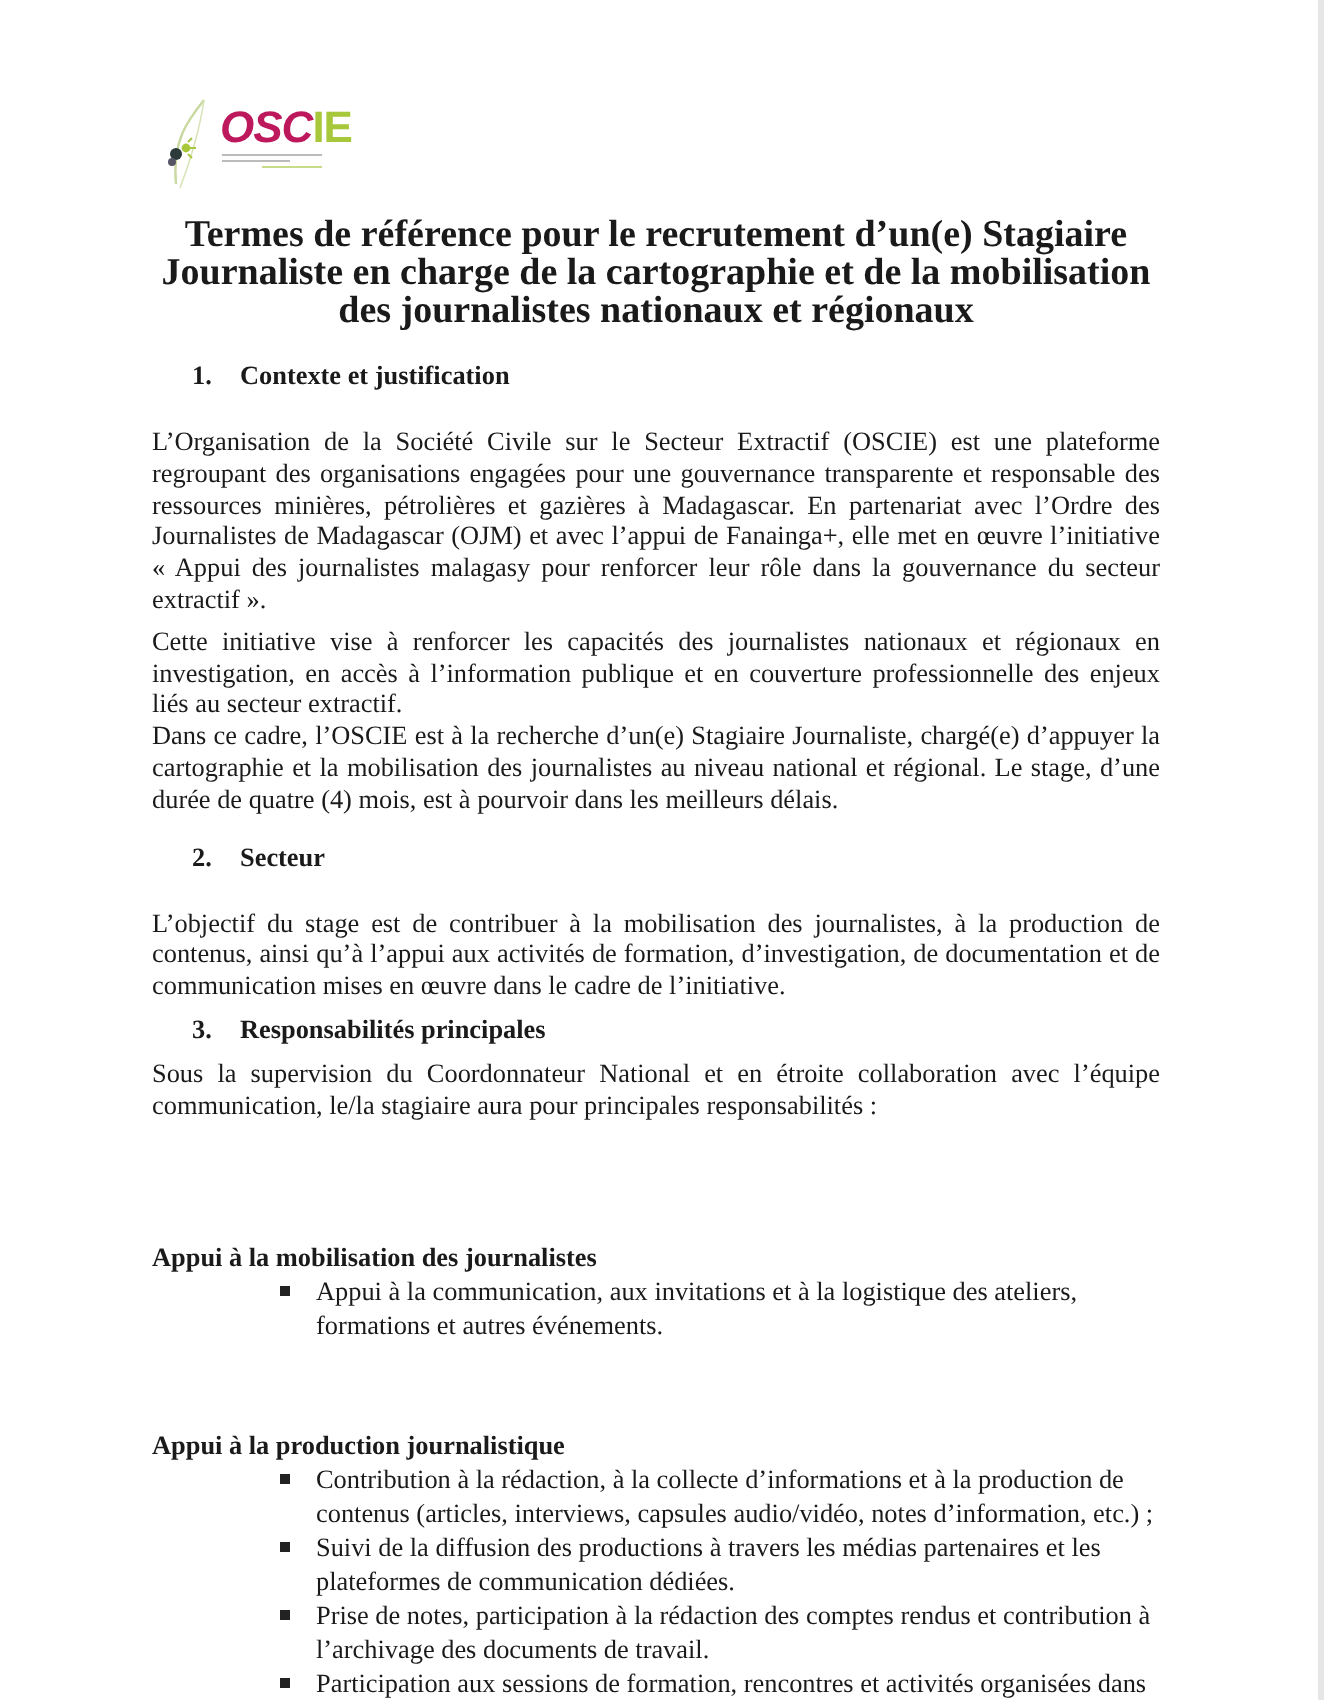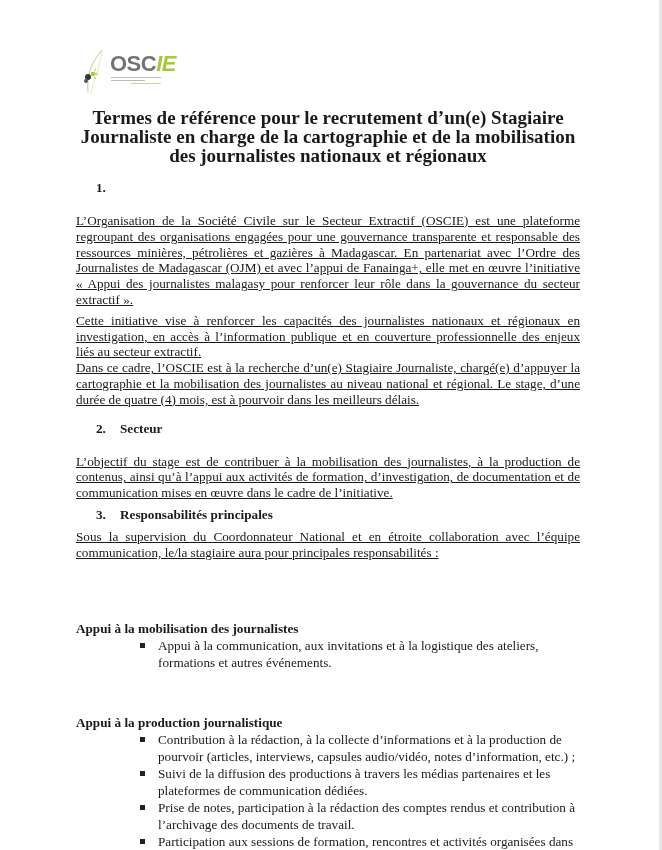--- a/index.html
+++ b/index.html
@@ -5,31 +5,31 @@
   html, body { margin: 0; padding: 0; }
   body {
     width: 662px; height: 850px; background: #ffffff; position: relative;
     overflow: hidden;
     font-family: "Liberation Serif", "DejaVu Serif", serif;
     color: #1a1a1a;
   }
   .right-edge { position: absolute; top: 0; right: 0; width: 3px; height: 850px; background: #e6e6e6; }
   .logo { position: absolute; left: 80px; top: 48px; width: 92px; height: 48px; }
   .logo-text { position: absolute; left: 30px; top: 4px; font-family: "Liberation Sans", "DejaVu Sans", sans-serif; font-weight: bold; font-size: 22px; letter-spacing: -0.5px; line-height: 24px; }
-  .logo-text .dark { color: #737373; }
-  .logo-text .green { color: #a8c83c; font-style: italic; }
+  .logo-text .dark { color: #be185d; font-style: italic; }
+  .logo-text .green { color: #a8c83c; }
   .logo-sub { position: absolute; left: 31px; top: 29px; width: 50px; font-family: "Liberation Sans", sans-serif; font-size: 3px; line-height: 4px; color: #888; }
   .logo-sub .line { height: 1px; background: #bbb; margin-bottom: 2px; }
   .logo-sub .line.g { background: #c7dc8a; width: 30px; margin-left: 20px; }
 
   .doc { position: absolute; left: 76px; top: 108px; width: 504px; }
   .title { text-align: center; font-weight: bold; font-size: 19px; line-height: 19px; margin: 0 0 14px 0; }
   .h { font-weight: bold; font-size: 13.2px; line-height: 18px; margin-left: 20px; display: flex; }
   .h .num { width: 24px; }
-  p { margin: 0; font-size: 13.2px; line-height: 15.8px; text-align: justify; text-decoration: underline; }
+  p { margin: 0; font-size: 13.2px; line-height: 15.8px; text-align: justify; }
   .sub { font-weight: bold; font-size: 13.2px; line-height: 16px; margin-top: 44px; }
   ul { list-style: none; margin: 0; padding: 0 0 0 62px; }
   li { position: relative; padding-left: 20px; font-size: 13.2px; line-height: 17px; }
   li .bullet { position: absolute; left: 2px; top: 6px; width: 5px; height: 5px; background: #222; }
   .gap-s { height: 5px; } .gap-m { height: 12px; } .gap-l { height: 16px; }
 </style>
 </head>
 <body>
 
 <div class="right-edge"></div>
@@ -49,20 +49,21 @@
       <div class="line" style="width:34px"></div>
       <div class="line g"></div>
     </div>
 </div>
 
 <div class="doc">
   <div class="title">Termes de référence pour le recrutement d’un(e) Stagiaire Journaliste en charge de la cartographie et de la mobilisation des journalistes nationaux et régionaux</div>
 
   <div class="h">
       <span class="num">1.</span>
+      <span>Contexte et justification</span>
     </div>
   <div class="gap-l"></div>
   <p>L’Organisation de la Société Civile sur le Secteur Extractif (OSCIE) est une plateforme regroupant des organisations engagées pour une gouvernance transparente et responsable des ressources minières, pétrolières et gazières à Madagascar. En partenariat avec l’Ordre des Journalistes de Madagascar (OJM) et avec l’appui de Fanainga+, elle met en œuvre l’initiative « Appui des journalistes malagasy pour renforcer leur rôle dans la gouvernance du secteur extractif ».</p>
   <div class="gap-s"></div>
   <p>Cette initiative vise à renforcer les capacités des journalistes nationaux et régionaux en investigation, en accès à l’information publique et en couverture professionnelle des enjeux liés au secteur extractif.</p>
   <p>Dans ce cadre, l’OSCIE est à la recherche d’un(e) Stagiaire Journaliste, chargé(e) d’appuyer la cartographie et la mobilisation des journalistes au niveau national et régional. Le stage, d’une durée de quatre (4) mois, est à pourvoir dans les meilleurs délais.</p>
   <div class="gap-m"></div>
 
   <div class="h">
       <span class="num">2.</span>
@@ -79,20 +80,20 @@
   <div class="gap-s"></div>
   <p>Sous la supervision du Coordonnateur National et en étroite collaboration avec l’équipe communication, le/la stagiaire aura pour principales responsabilités :</p>
   <div class="gap-l"></div>
 
   <div class="sub">Appui à la mobilisation des journalistes</div>
   <ul>
     <li><span class="bullet"></span><span>Appui à la communication, aux invitations et à la logistique des ateliers, formations et autres événements.</span></li>
   </ul>
   <div class="sub">Appui à la production journalistique</div>
   <ul>
-    <li><span class="bullet"></span><span>Contribution à la rédaction, à la collecte d’informations et à la production de pourvoir (articles, interviews, capsules audio/vidéo, notes d’information, etc.) ;</span></li>
+    <li><span class="bullet"></span><span>Contribution à la rédaction, à la collecte d’informations et à la production de contenus (articles, interviews, capsules audio/vidéo, notes d’information, etc.) ;</span></li>
     <li><span class="bullet"></span><span>Suivi de la diffusion des productions à travers les médias partenaires et les plateformes de communication dédiées.</span></li>
   </ul>
   <ul>
     <li><span class="bullet"></span><span>Prise de notes, participation à la rédaction des comptes rendus et contribution à l’archivage des documents de travail.</span></li>
     <li><span class="bullet"></span><span>Participation aux sessions de formation, rencontres et activités organisées dans le cadre du projet ;</span></li>
   </ul>
 </div>
 
 </body></html>

